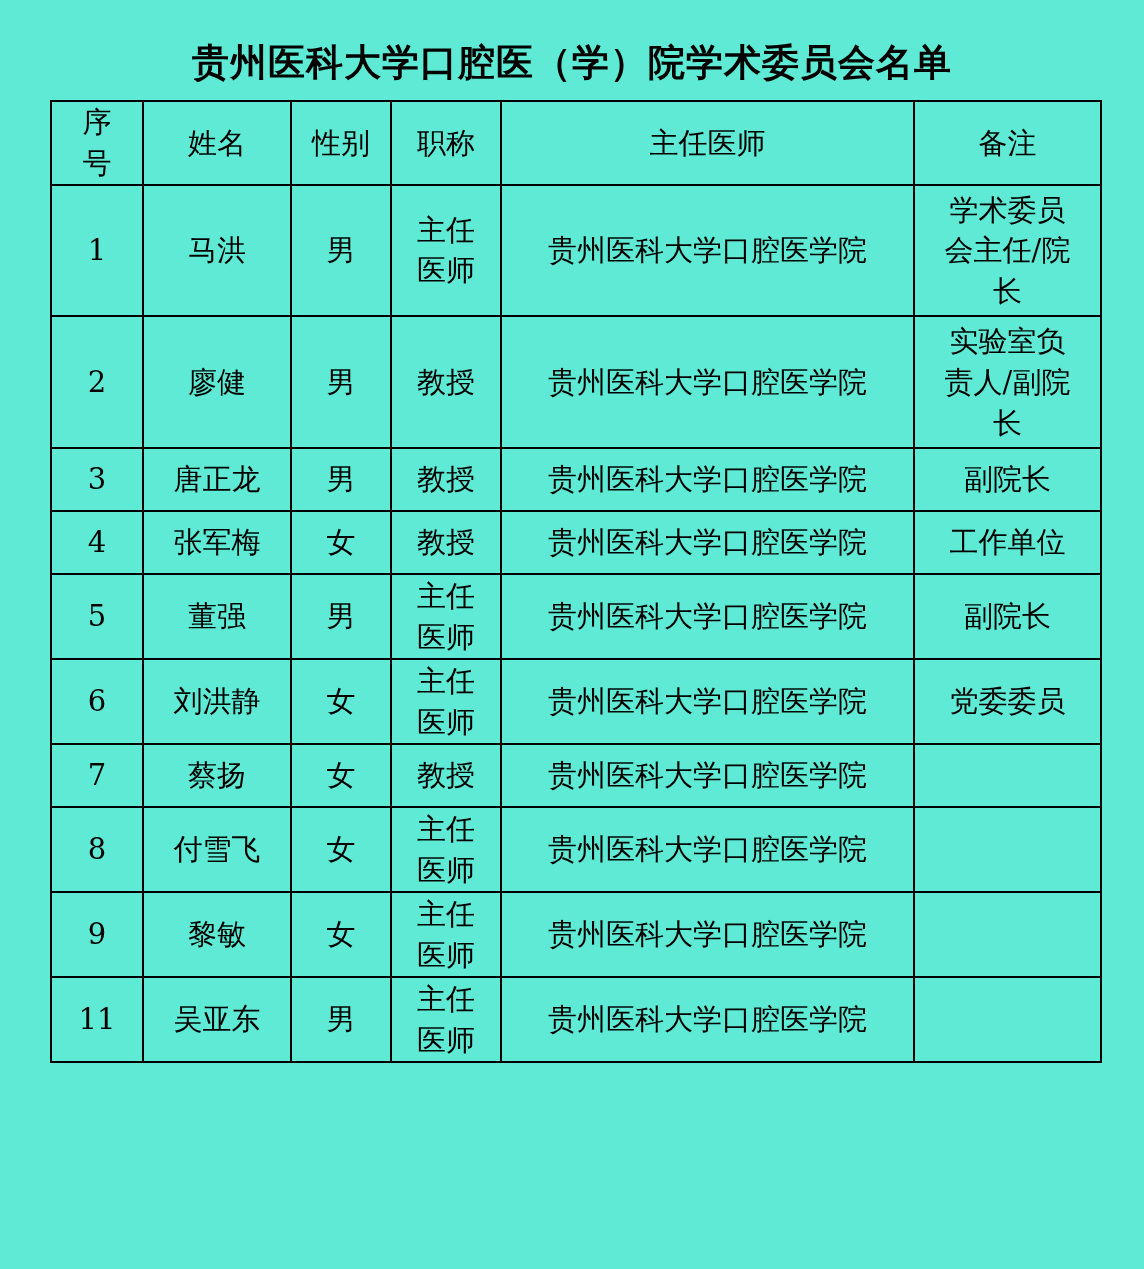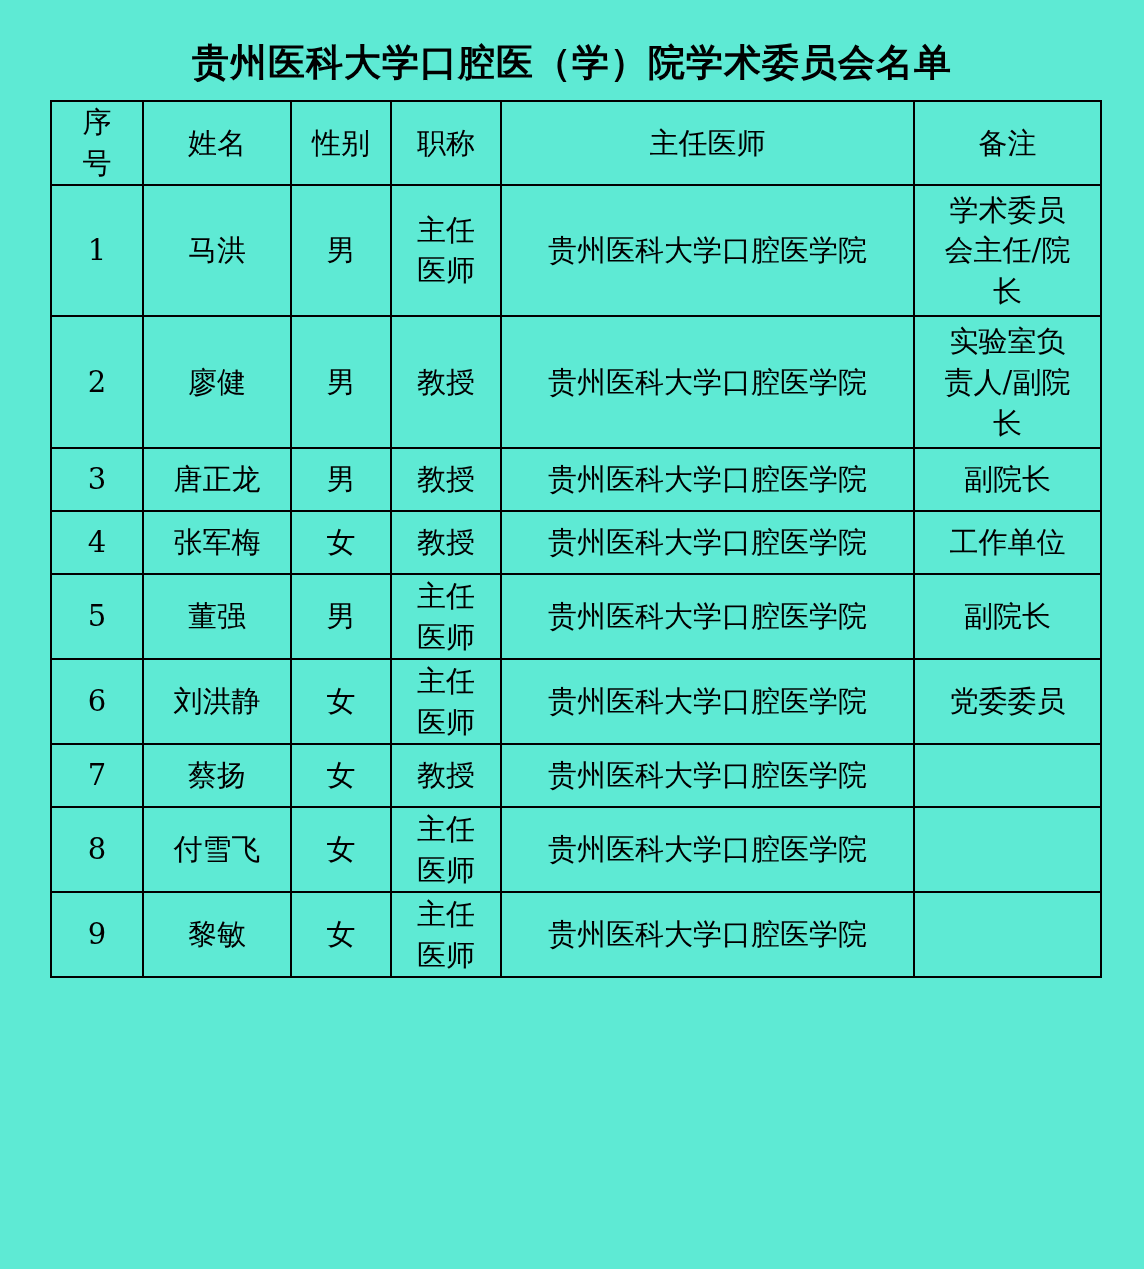--- a/index.html
+++ b/index.html
@@ -203,17 +203,29 @@
       <td>
             <div class="wrap-narrow">主任医师</div>
           </td>
       <td>贵州医科大学口腔医学院</td>
       <td>
             <div class="wrap-remark"></div>
           </td>
     </tr>
 
 
+    <tr class="h-dbl">
+      <td>11</td>
+      <td>吴亚东</td>
+      <td>男</td>
+      <td>
+            <div class="wrap-narrow">主任医师</div>
+          </td>
+      <td>贵州医科大学口腔医学院</td>
+      <td>
+            <div class="wrap-remark"></div>
+          </td>
+    </tr>
 
 
   </tbody>
     </table>
 </div>
 
 </body></html>

